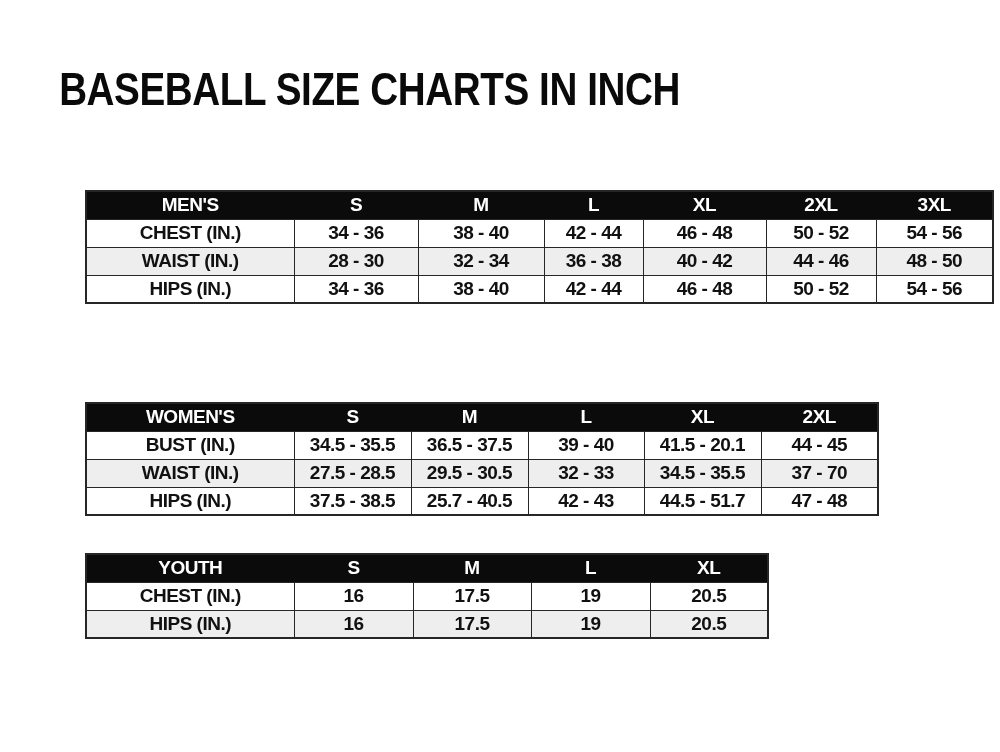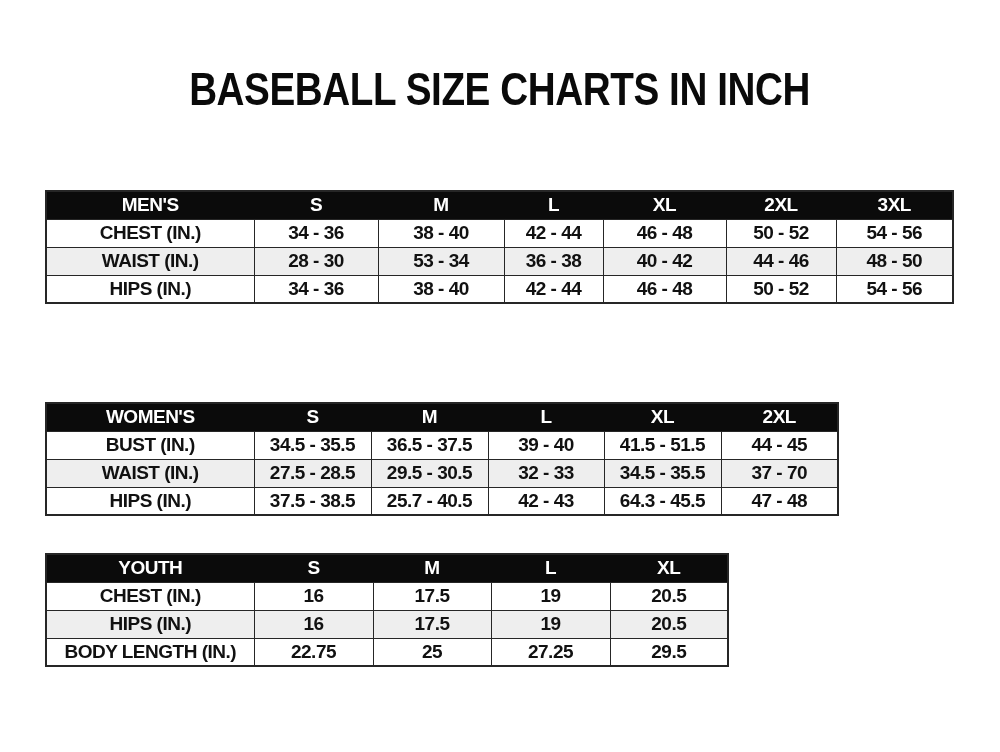--- a/index.html
+++ b/index.html
@@ -20,40 +20,41 @@
   .page {
     position: relative;
     width: 1000px; height: 752px;
     overflow: hidden;
   }
   .title {
     position: absolute;
     top: 62px; left: 0;
     width: 1000px;
     margin: 0;
-    text-align: center;
+    text-align: left;
     font-size: 46px;
     font-weight: bold;
     color: #0a0a0a;
     white-space: nowrap;
   }
   .title .squeeze {
     display: inline-block;
     transform: scaleX(0.84);
     transform-origin: center;
     letter-spacing: -0.5px;
   }
   table.size-table {
     position: absolute;
     border-collapse: collapse;
     table-layout: fixed;
     border: 2px solid var(--border);
     font-weight: bold;
     font-size: 19px;
     color: var(--text);
+    margin-left: 40px;
   }
   .size-table th, .size-table td {
     border: 1.5px solid var(--border);
     height: 28px;
     padding: 0;
     text-align: center;
     vertical-align: middle;
     white-space: nowrap;
     letter-spacing: -0.5px;
   }
@@ -101,21 +102,21 @@
             <td>34 - 36</td>
             <td>38 - 40</td>
             <td>42 - 44</td>
             <td>46 - 48</td>
             <td>50 - 52</td>
             <td>54 - 56</td>
           </tr>
           <tr class="alt">
             <td>WAIST (IN.)</td>
             <td>28 - 30</td>
-            <td>53 - 34</td>
+            <td>32 - 34</td>
             <td>36 - 38</td>
             <td>40 - 42</td>
             <td>44 - 46</td>
             <td>48 - 50</td>
           </tr>
           <tr>
             <td>HIPS (IN.)</td>
             <td>34 - 36</td>
             <td>38 - 40</td>
             <td>42 - 44</td>
@@ -143,37 +144,37 @@
             <th>XL</th>
             <th>2XL</th>
           </tr>
         </thead>
         <tbody>
           <tr>
             <td>BUST (IN.)</td>
             <td>34.5 - 35.5</td>
             <td>36.5 - 37.5</td>
             <td>39 - 40</td>
-            <td>41.5 - 51.5</td>
+            <td>41.5 - 20.1</td>
             <td>44 - 45</td>
           </tr>
           <tr class="alt">
             <td>WAIST (IN.)</td>
             <td>27.5 - 28.5</td>
             <td>29.5 - 30.5</td>
             <td>32 - 33</td>
             <td>34.5 - 35.5</td>
             <td>37 - 70</td>
           </tr>
           <tr>
             <td>HIPS (IN.)</td>
             <td>37.5 - 38.5</td>
             <td>25.7 - 40.5</td>
             <td>42 - 43</td>
-            <td>64.3 - 45.5</td>
+            <td>44.5 - 51.7</td>
             <td>47 - 48</td>
           </tr>
         </tbody>
       </table>
       <table class="size-table" style="top: 553px; left: 45px; width: 682px; border-radius: 17px;">
         <colgroup>
           <col style="width: 208px;">
           <col style="width: 119px;">
           <col style="width: 118px;">
           <col style="width: 119px;">
@@ -196,23 +197,16 @@
             <td>19</td>
             <td>20.5</td>
           </tr>
           <tr class="alt">
             <td>HIPS (IN.)</td>
             <td>16</td>
             <td>17.5</td>
             <td>19</td>
             <td>20.5</td>
           </tr>
-          <tr>
-            <td>BODY LENGTH (IN.)</td>
-            <td>22.75</td>
-            <td>25</td>
-            <td>27.25</td>
-            <td>29.5</td>
-          </tr>
         </tbody>
       </table>
     </div>
 </div>
 
 </body></html>

